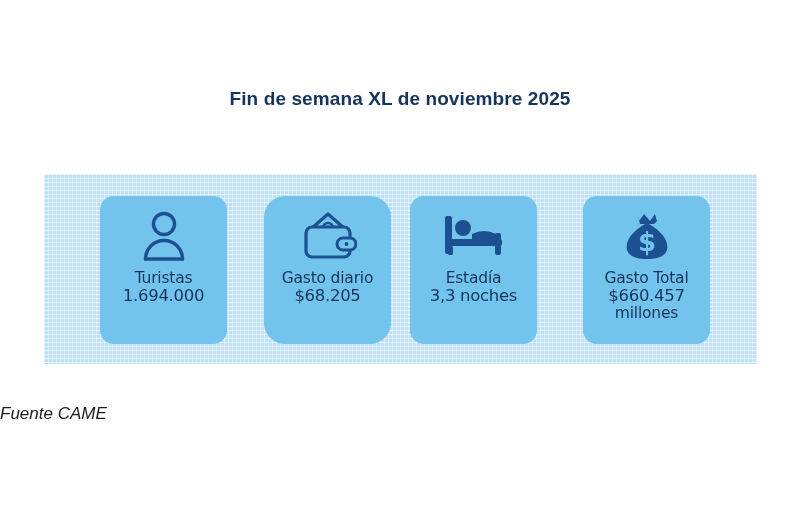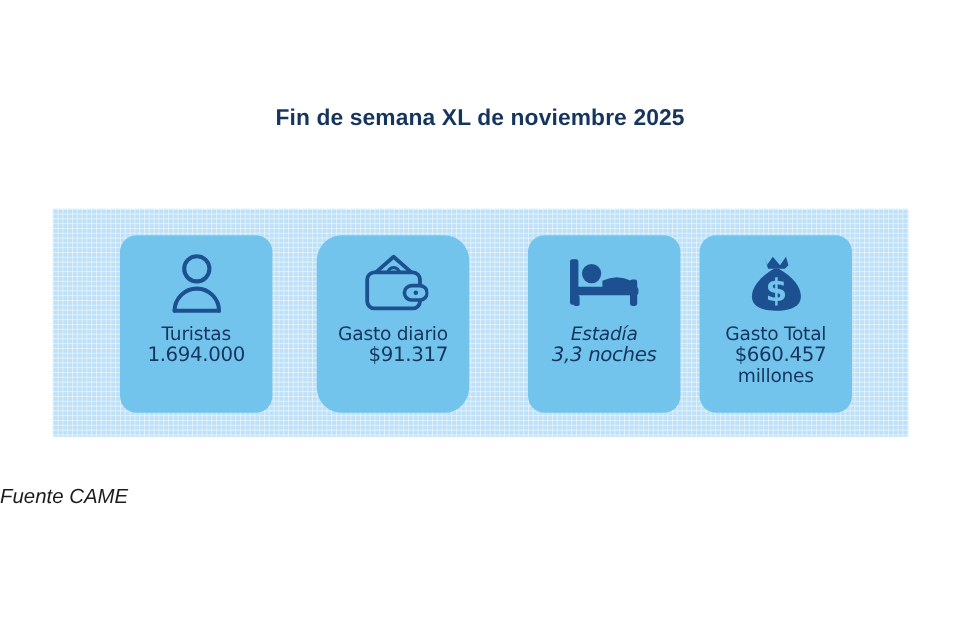--- a/index.html
+++ b/index.html
@@ -59,21 +59,21 @@
     background-color: #72c4ec;
     border-radius: 14px;
     box-sizing: border-box;
     display: flex;
     flex-direction: column;
     align-items: center;
     justify-content: flex-start;
   }
   .card.c0 { left: 56px; }
   .card.c1 { left: 220px; border-radius: 21px; }
-  .card.c2 { left: 396px; font-style: italic; }
+  .card.c2 { left: 366px; }
   .card.c3 { left: 539px; }
 
   .card-icon {
     height: 74px;
     display: flex;
     align-items: center;
     justify-content: center;
     padding-top: 6px;
     box-sizing: border-box;
   }
@@ -88,21 +88,20 @@
   }
   .card-label {
     font-size: 15.5px;
     font-weight: normal;
     letter-spacing: -0.2px;
   }
   .card-value {
     font-size: 16.5px;
     font-weight: normal;
     letter-spacing: -0.3px;
-    text-align: right;
   }
   .card-unit {
     font-size: 15.5px;
     font-weight: normal;
     letter-spacing: -0.2px;
     text-align: center;
   }
 
   
   .source {
@@ -148,21 +147,21 @@
           <path d="M24 19 a5 5 0 0 1 10 0" fill="none" stroke="#1d5090" stroke-width="2.6"></path>
 
           <rect x="7" y="18" width="44" height="30" rx="6" fill="#72c4ec" stroke="#1d5090" stroke-width="3.2"></rect>
 
           <path d="M51 29 a6 6 0 0 1 0 12 L44 41 a6 6 0 0 1 0 -12 Z" fill="#72c4ec" stroke="#1d5090" stroke-width="3"></path>
           <circle cx="47.5" cy="35" r="1.9" fill="#1d5090"></circle>
         </svg>
       </div>
       <div class="card-text">
         <div class="card-label">Gasto diario</div>
-        <div class="card-value">$91.317</div>
+        <div class="card-value">$68.205</div>
 
       </div>
     </div>
 
     <div class="card c2">
       <div class="card-icon">
         <svg width="66" height="48" viewBox="0 0 66 48" aria-hidden="true">
 
           <rect x="4" y="4" width="7" height="38" rx="2" fill="#1d5090"></rect>
 

